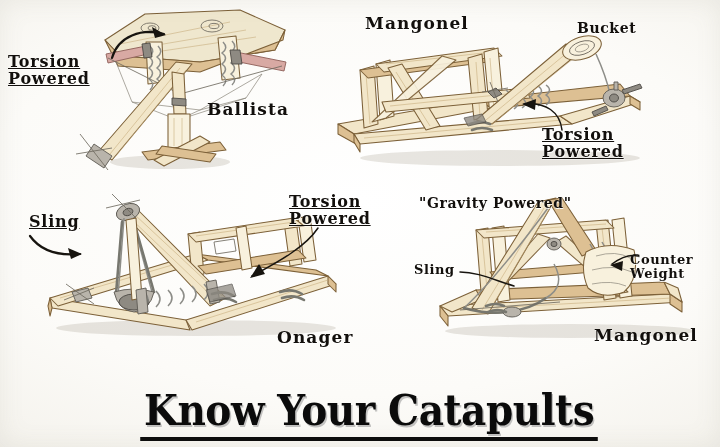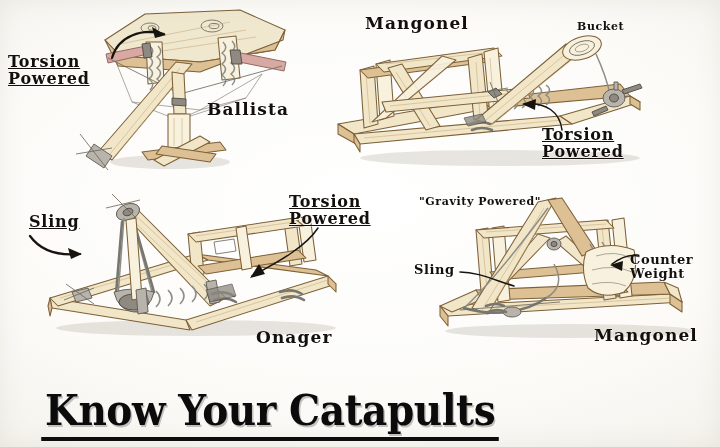--- a/index.html
+++ b/index.html
@@ -31,25 +31,25 @@
     font-family:"DejaVu Serif", serif;
     font-weight:700;
     color:#120f0c;
     line-height:1.08;
     letter-spacing:.4px;
     white-space:pre-line;
     text-shadow:0.5px 0.5px 0 rgba(255,255,255,.9);
   }
   .lbl.machine{ font-size:17px; letter-spacing:1.1px; }
   .lbl.callout{ font-size:16px; letter-spacing:.8px;text-decoration:underline; }
-  .lbl.small  { font-size:11px; letter-spacing:.6px; }
+  .lbl.small  { font-size:14px; letter-spacing:.6px; }
   
   .title-wrap{
     position:absolute;left:0;right:5px;bottom:6px;
-    text-align:left;
+    text-align:center;
     padding-left:24px;
   }
   .title{
     display:inline-block;
     font-family:"DejaVu Serif", serif;
     font-weight:700;
     font-size:42px;
     line-height:1;
     color:#0b0b0b;
     letter-spacing:-0.5px;
@@ -300,21 +300,21 @@
   </svg>
 
   <div class="lbl callout" style="left:289px;top:193px;">Torsion
 Powered</div>
 
   <svg class="draw" style="left:230px;top:226px;" width="92" height="62" viewBox="0 0 92 62">
     <path class="arrow-th" d="M88 2 C76 20 52 34 22 50"></path>
     <path class="arrowhead" d="M20 52 L35 48 L29 38 Z"></path>
   </svg>
 
-  <div class="lbl machine" style="left:256px;top:328px;">Onager</div>
+  <div class="lbl machine" style="left:277px;top:328px;">Onager</div>
 
   <svg class="draw" style="left:420px;top:186px;" width="290" height="155" viewBox="0 0 290 155">
     <ellipse class="shadow" cx="150" cy="145" rx="125" ry="7"></ellipse>
 
     <path class="wood" d="M20 120 L250 108 L262 116 L28 130 Z"></path>
     <path class="wood-d" d="M20 120 L28 130 L28 140 L20 130 Z"></path>
     <path class="wood-d" d="M250 108 L262 116 L262 126 L250 118 Z"></path>
     <path class="grain" d="M32 124 L252 112"></path>
 
     <path class="wood" d="M20 120 L56 104 L70 110 L32 126 Z"></path>

